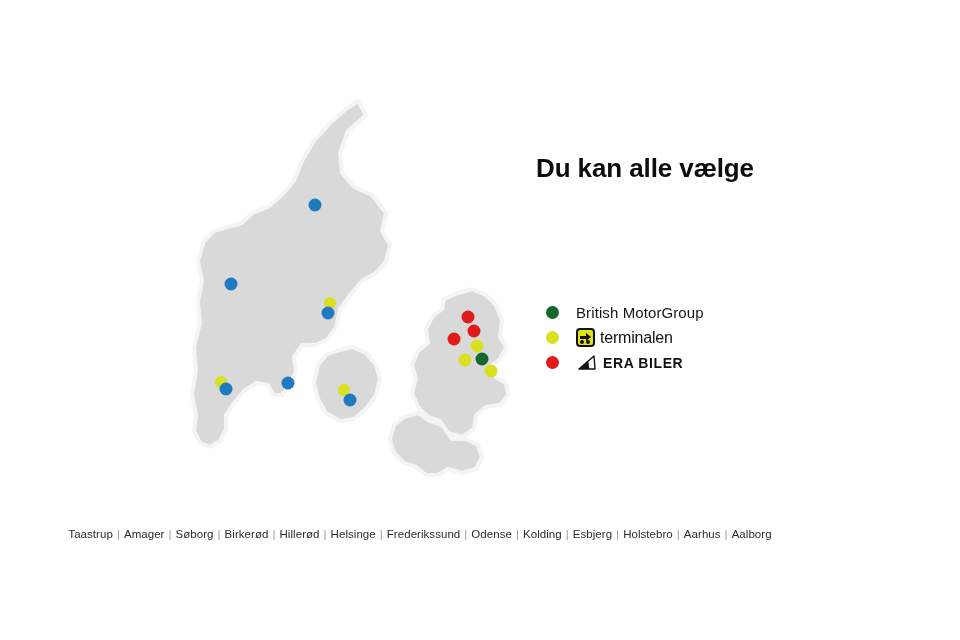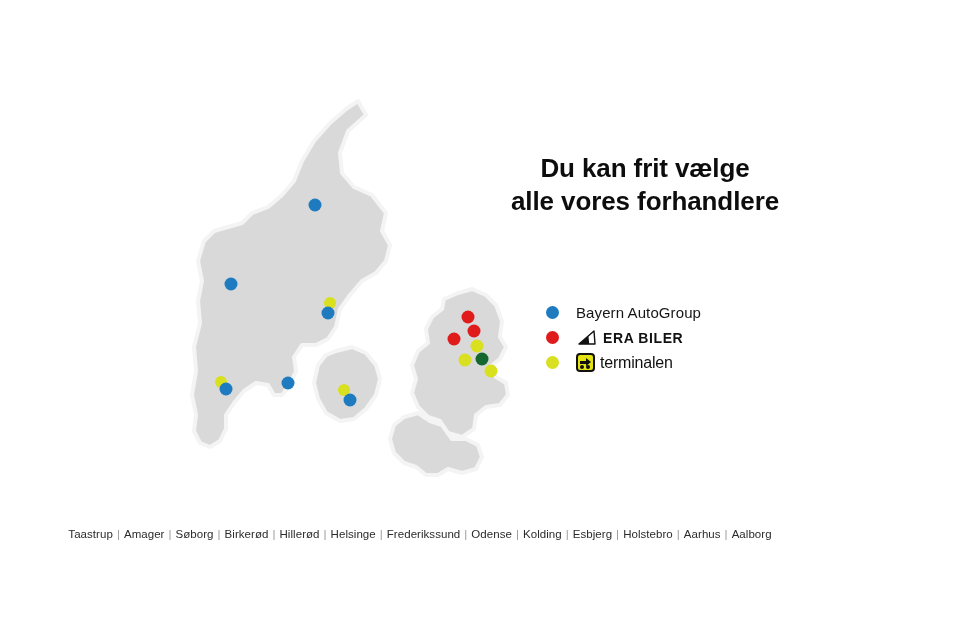--- a/index.html
+++ b/index.html
@@ -201,55 +201,54 @@
         <circle cx="264" cy="244" r="6.5" fill="#e01b1b"></circle>
         <circle cx="287" cy="251" r="6.5" fill="#d8e01f"></circle>
         <circle cx="275" cy="265" r="6.5" fill="#d8e01f"></circle>
         <circle cx="292" cy="264" r="6.5" fill="#14672e"></circle>
         <circle cx="301" cy="276" r="6.5" fill="#d8e01f"></circle>
       </g>
     </svg>
   </div>
 
   <div id="headline">
-    <span class="hl-line">Du kan frit vælge</span>
-    <span class="hl-line">alle vores forhandlere</span>
+    <span class="hl-line">Du kan alle vælge</span>
   </div>
 
   <div id="legend">
 
-
     <div class="legend-row">
-      <span class="legend-dot" style="background:#1e7bc0"></span>
-      <span class="legend-label">Bayern AutoGroup</span>
+      <span class="legend-dot" style="background:#14672e"></span>
+      <span class="legend-label">British MotorGroup</span>
     </div>
 
-    <div class="legend-row">
-      <span class="legend-dot" style="background:#e01b1b"></span>
-      <span class="logo-wrap">
-        <svg class="era-mark" width="22" height="18" viewBox="0 0 22 18">
-          <path d="M18,2 L3,15 L19,15 Z" fill="none" stroke="#111111" stroke-width="1.4" stroke-linejoin="round"></path>
-          <path d="M12.5,7.3 L3,15 L13.2,15 Z" fill="#111111"></path>
-        </svg>
-        <span class="era-text">ERA BILER</span>
-      </span>
-    </div>
 
     <div class="legend-row">
       <span class="legend-dot" style="background:#d8e01f"></span>
       <span class="logo-wrap">
         <span class="terminalen-mark">
           <span class="bar"></span>
             <span class="head"></span>
           <span class="dot1"></span>
             <span class="dot2"></span>
         </span>
         <span class="terminalen-text">terminalen</span>
       </span>
     </div>
 
+    <div class="legend-row">
+      <span class="legend-dot" style="background:#e01b1b"></span>
+      <span class="logo-wrap">
+        <svg class="era-mark" width="22" height="18" viewBox="0 0 22 18">
+          <path d="M18,2 L3,15 L19,15 Z" fill="none" stroke="#111111" stroke-width="1.4" stroke-linejoin="round"></path>
+          <path d="M12.5,7.3 L3,15 L13.2,15 Z" fill="#111111"></path>
+        </svg>
+        <span class="era-text">ERA BILER</span>
+      </span>
+    </div>
+
   </div>
 
   <div id="city-strip">
     <span>Taastrup</span><span class="sep">|</span><span>Amager</span><span class="sep">|</span><span>Søborg</span><span class="sep">|</span><span>Birkerød</span><span class="sep">|</span><span>Hillerød</span><span class="sep">|</span><span>Helsinge</span><span class="sep">|</span><span>Frederikssund</span><span class="sep">|</span><span>Odense</span><span class="sep">|</span><span>Kolding</span><span class="sep">|</span><span>Esbjerg</span><span class="sep">|</span><span>Holstebro</span><span class="sep">|</span><span>Aarhus</span><span class="sep">|</span><span>Aalborg</span>
   </div>
 
 </div>
 
 </body></html>

